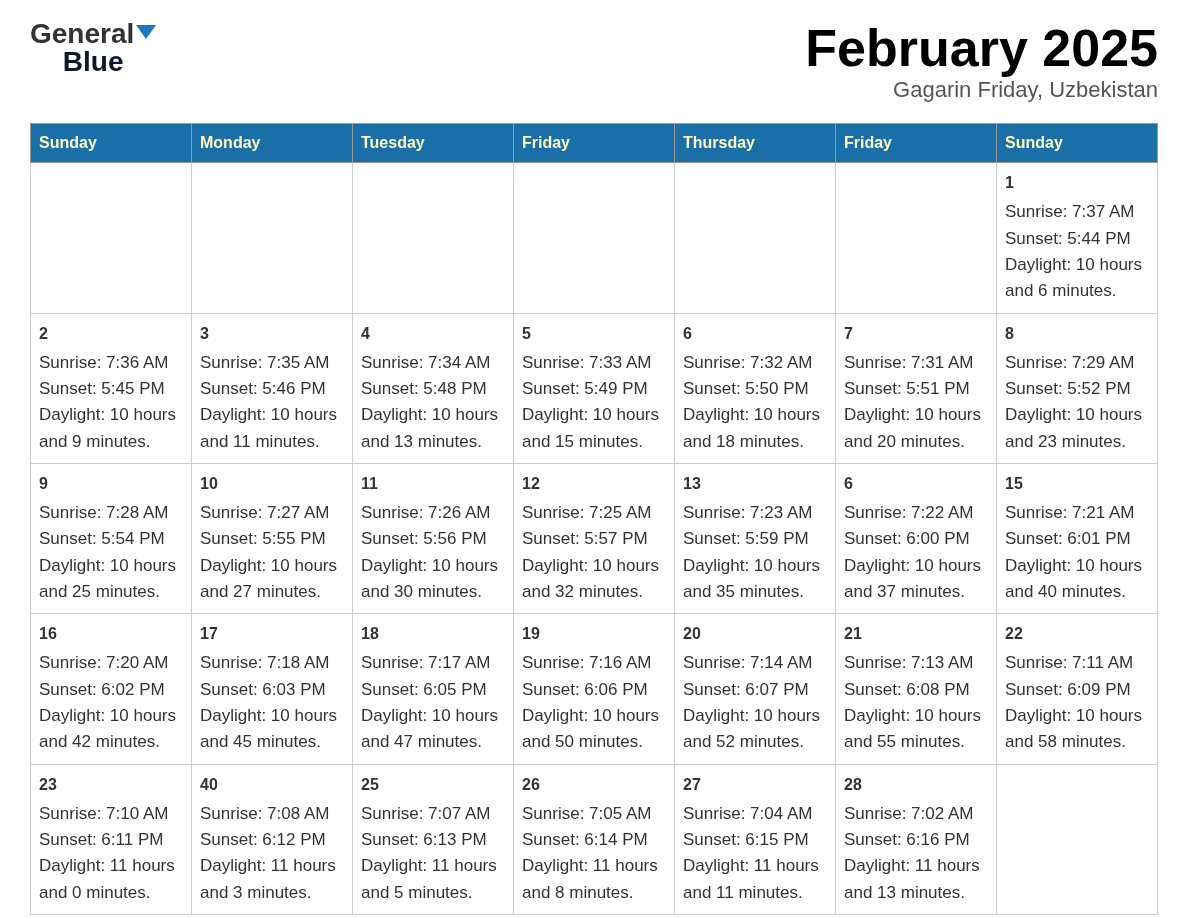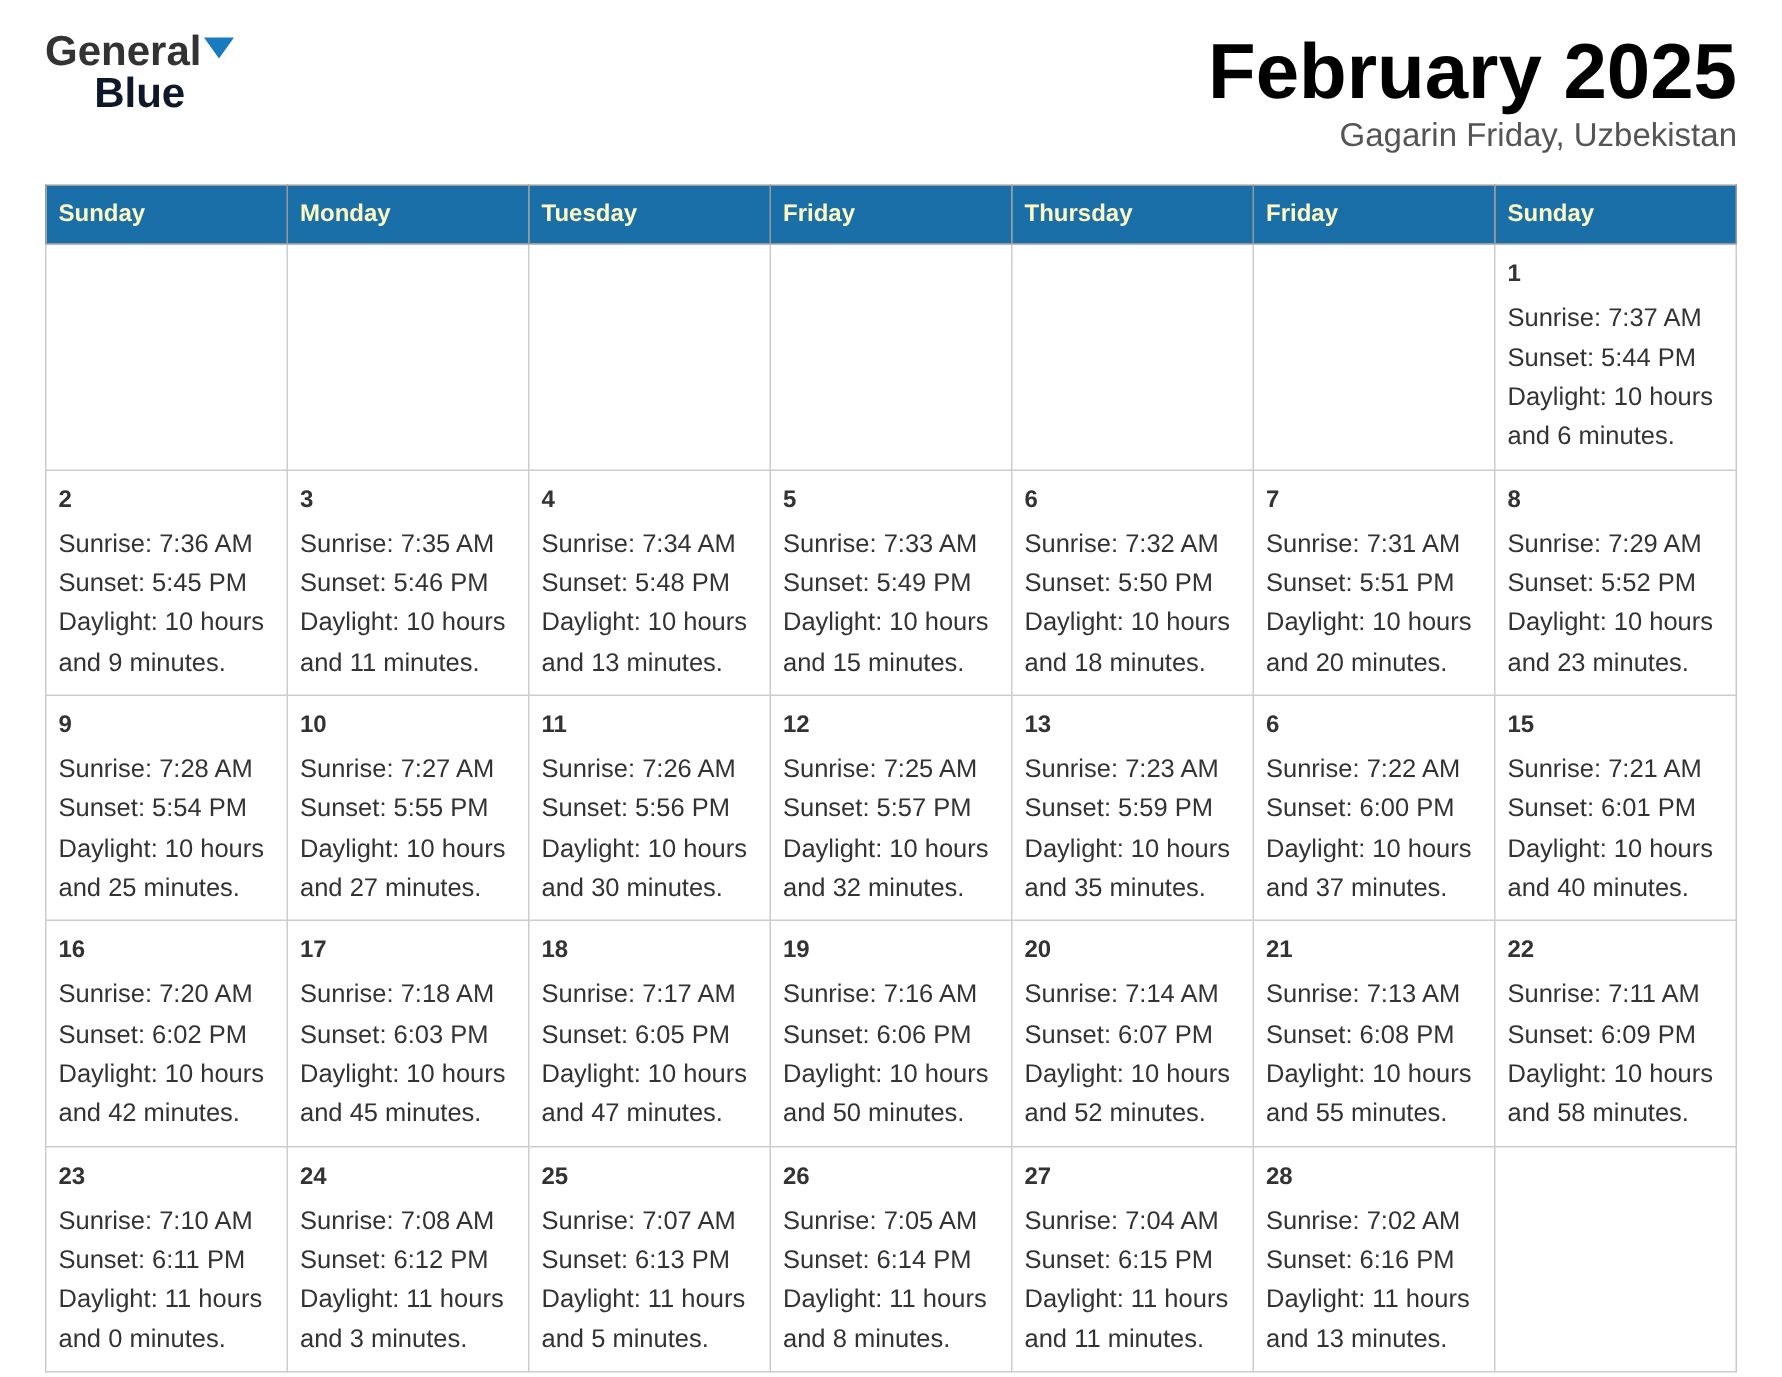--- a/index.html
+++ b/index.html
@@ -241,21 +241,21 @@
           <span class="day-number">22</span>
           <div class="day-info">Sunrise: 7:11 AM<br>Sunset: 6:09 PM<br>Daylight: 10 hours and 58 minutes.</div>
         </td>
       </tr>
       <tr>
         <td>
           <span class="day-number">23</span>
           <div class="day-info">Sunrise: 7:10 AM<br>Sunset: 6:11 PM<br>Daylight: 11 hours and 0 minutes.</div>
         </td>
         <td>
-          <span class="day-number">24</span>
+          <span class="day-number">40</span>
           <div class="day-info">Sunrise: 7:08 AM<br>Sunset: 6:12 PM<br>Daylight: 11 hours and 3 minutes.</div>
         </td>
         <td>
           <span class="day-number">25</span>
           <div class="day-info">Sunrise: 7:07 AM<br>Sunset: 6:13 PM<br>Daylight: 11 hours and 5 minutes.</div>
         </td>
         <td>
           <span class="day-number">26</span>
           <div class="day-info">Sunrise: 7:05 AM<br>Sunset: 6:14 PM<br>Daylight: 11 hours and 8 minutes.</div>
         </td>

